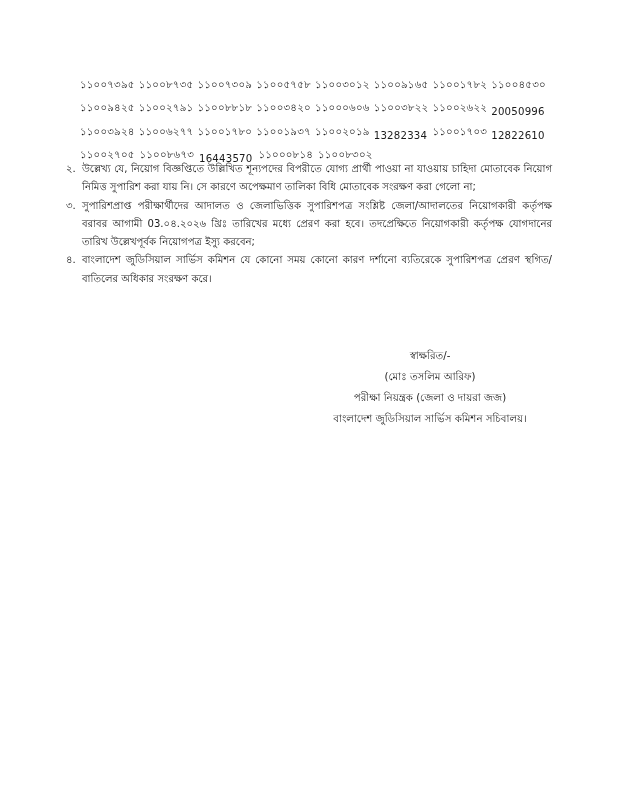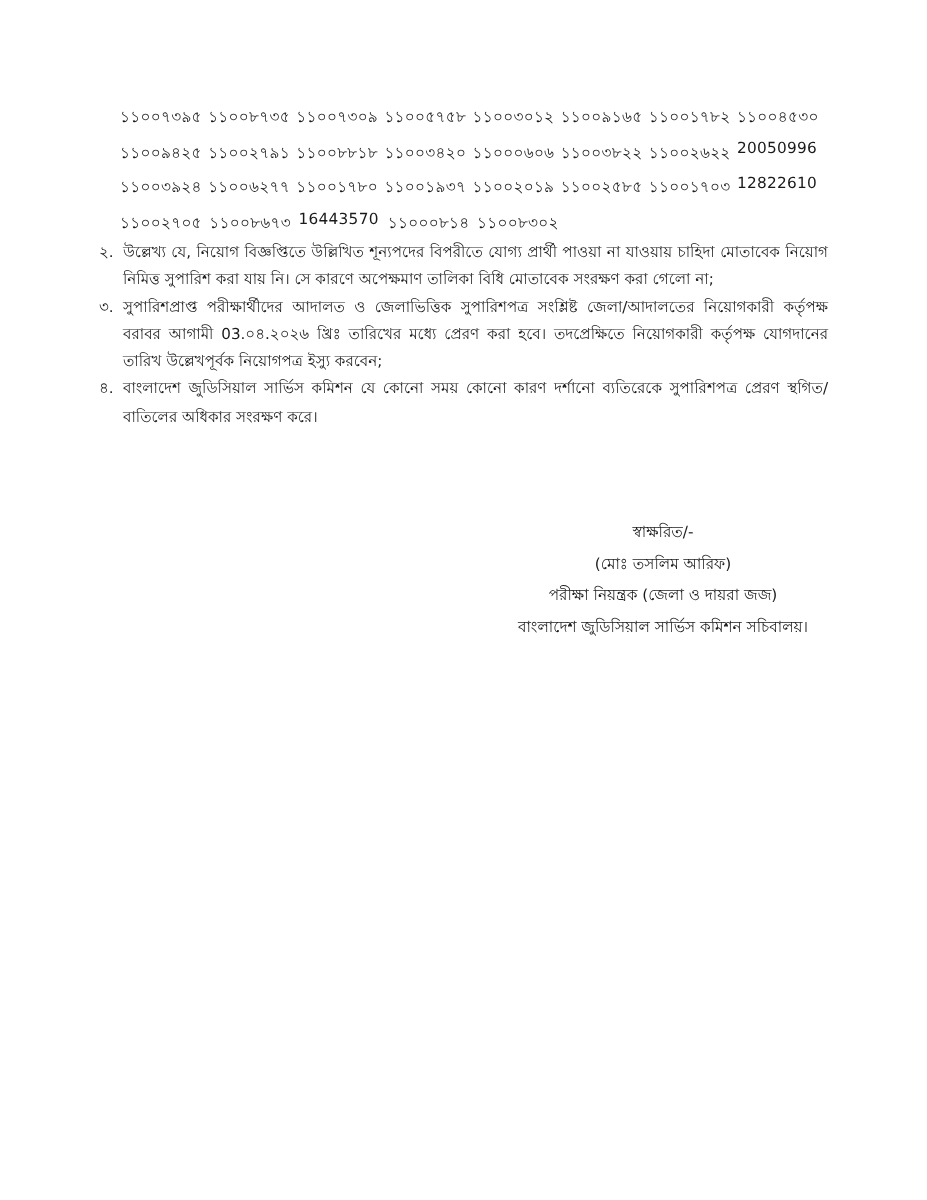--- a/index.html
+++ b/index.html
@@ -1,26 +1,26 @@
 <!DOCTYPE html>
 <html><head>
 <meta charset="utf-8">
 <style>
   html, body { margin: 0; padding: 0; background: #ffffff; }
   body { width: 618px; height: 800px; position: relative; overflow: hidden;
          font-family: "DejaVu Sans", "Liberation Sans", sans-serif; color: #1a1a1a; }
   .page { position: absolute; left: 0; top: 0; width: 618px; height: 800px; background: #fff; }
   .grid { position: absolute; left: 80px; top: 70px; width: 470px; }
-  .grid-row { display: flex; height: 23.5px; align-items: flex-start; }
+  .grid-row { display: flex; height: 23.5px; align-items: flex-end; }
   .cell { width: 59.5px; font-size: 10.2px; letter-spacing: 0.2px; white-space: nowrap; }
   .items { position: absolute; left: 66px; top: 160px; width: 486px; font-size: 10.1px; line-height: 18.3px; }
   .item { display: flex; margin-bottom: 0px; }
   .item .num { width: 16px; flex: none; }
   .item .txt { flex: 1; text-align: justify; }
-  .sig { position: absolute; left: 312px; top: 345px; width: 260px; text-align: center; font-size: 10.2px; line-height: 21px; }
+  .sig { position: absolute; left: 300px; top: 345px; width: 260px; text-align: center; font-size: 10.2px; line-height: 21px; }
 </style>
 </head>
 <body>
 
 <div class="page">
 
   <div class="grid">
     <div class="grid-row">
       <span class="cell">১১০০৭৩৯৫</span>
       <span class="cell">১১০০৮৭৩৫</span>
@@ -40,21 +40,21 @@
       <span class="cell">১১০০৩৮২২</span>
       <span class="cell">১১০০২৬২২</span>
       <span class="cell">20050996</span>
     </div>
     <div class="grid-row">
       <span class="cell">১১০০৩৯২৪</span>
       <span class="cell">১১০০৬২৭৭</span>
       <span class="cell">১১০০১৭৮০</span>
       <span class="cell">১১০০১৯৩৭</span>
       <span class="cell">১১০০২০১৯</span>
-      <span class="cell">১১০০২৫৮৫</span>
+      <span class="cell">13282334</span>
       <span class="cell">১১০০১৭০৩</span>
       <span class="cell">12822610</span>
     </div>
     <div class="grid-row">
       <span class="cell">১১০০২৭০৫</span>
       <span class="cell">১১০০৮৬৭৩</span>
       <span class="cell">16443570</span>
       <span class="cell">১১০০০৮১৪</span>
       <span class="cell">১১০০৮৩০২</span>
     </div>

